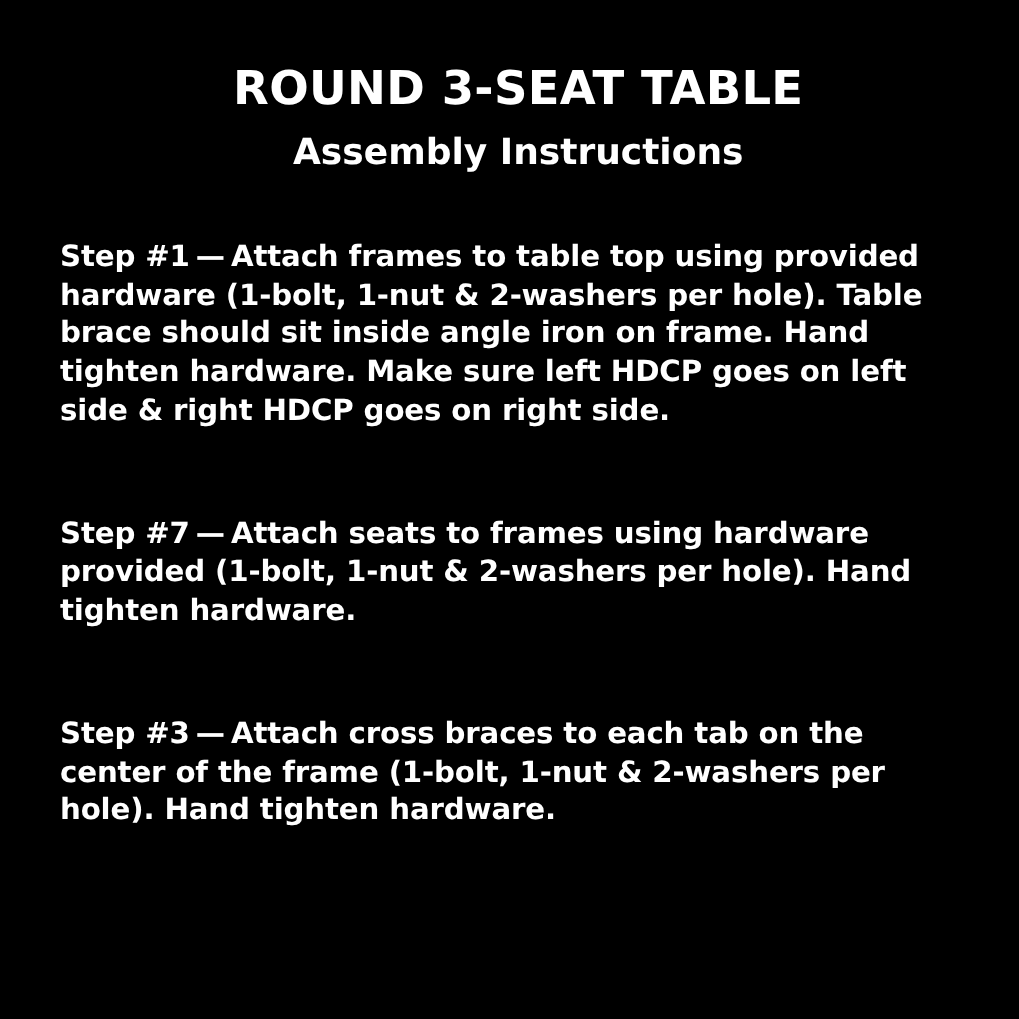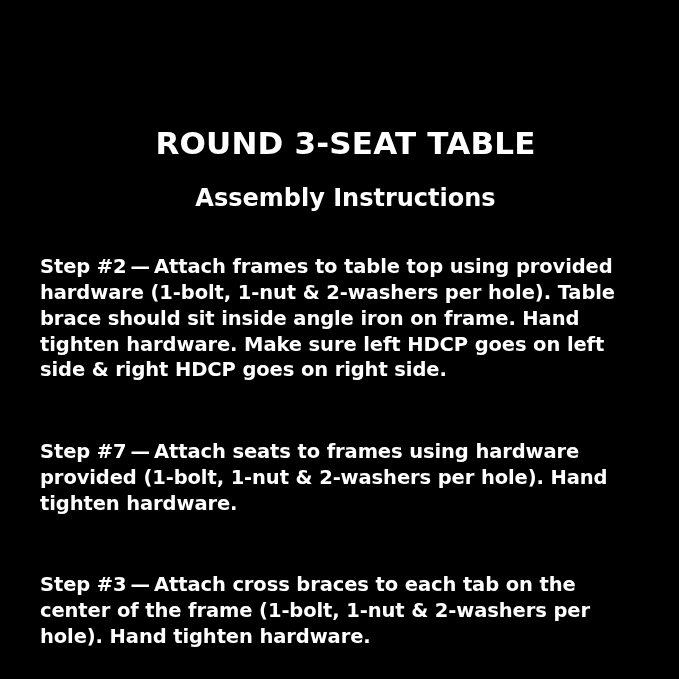--- a/index.html
+++ b/index.html
@@ -14,36 +14,35 @@
     font-family: "DejaVu Sans", sans-serif;
     overflow: hidden;
   }
   .page {
     box-sizing: border-box;
     width: 679px;
     height: 679px;
     padding: 36px 28px 10px 40px;
     display: flex;
     flex-direction: column;
-    justify-content: flex-end;
   }
   .title {
     text-align: center;
     font-size: 31px;
     font-weight: bold;
     letter-spacing: 0.2px;
     line-height: 1.1;
     margin: 6px 0 0 0;
   }
   .subtitle {
     text-align: center;
     font-size: 24px;
     font-weight: bold;
     line-height: 1.1;
-    margin: 24px 0 0 0;
+    margin: 12px 0 0 0;
   }
   .steps {
     margin-top: 24px;
     display: flex;
     flex-direction: column;
     gap: 17px;
   }
   .step {
     font-size: 19.5px;
     font-weight: bold;
@@ -63,20 +62,20 @@
 <body>
 
 <div class="page">
 
   <h1 class="title">ROUND 3-SEAT TABLE</h1>
   <h2 class="subtitle">Assembly Instructions</h2>
 
   <div class="steps">
 
 
-    <p class="step"><span class="step-label">Step #2</span><span class="dash">—</span><span>Attach frames to table top using provided hardware (1-bolt, 1-nut &amp; 2-washers per hole). Table brace should sit inside angle iron on frame. Hand tighten hardware. Make sure left HDCP goes on left side &amp; right HDCP goes on right side.</span></p>
+    <p class="step"><span class="step-label">Step #1</span><span class="dash">—</span><span>Attach frames to table top using provided hardware (1-bolt, 1-nut &amp; 2-washers per hole). Table brace should sit inside angle iron on frame. Hand tighten hardware. Make sure left HDCP goes on left side &amp; right HDCP goes on right side.</span></p>
 
     <p class="step"><span class="step-label">Step #7</span><span class="dash">—</span><span>Attach seats to frames using hardware provided (1-bolt, 1-nut &amp; 2-washers per hole). Hand tighten hardware.</span></p>
 
     <p class="step"><span class="step-label">Step #3</span><span class="dash">—</span><span>Attach cross braces to each tab on the center of the frame (1-bolt, 1-nut &amp; 2-washers per hole). Hand tighten hardware.</span></p>
 
   </div>
 </div>
 
 </body></html>

